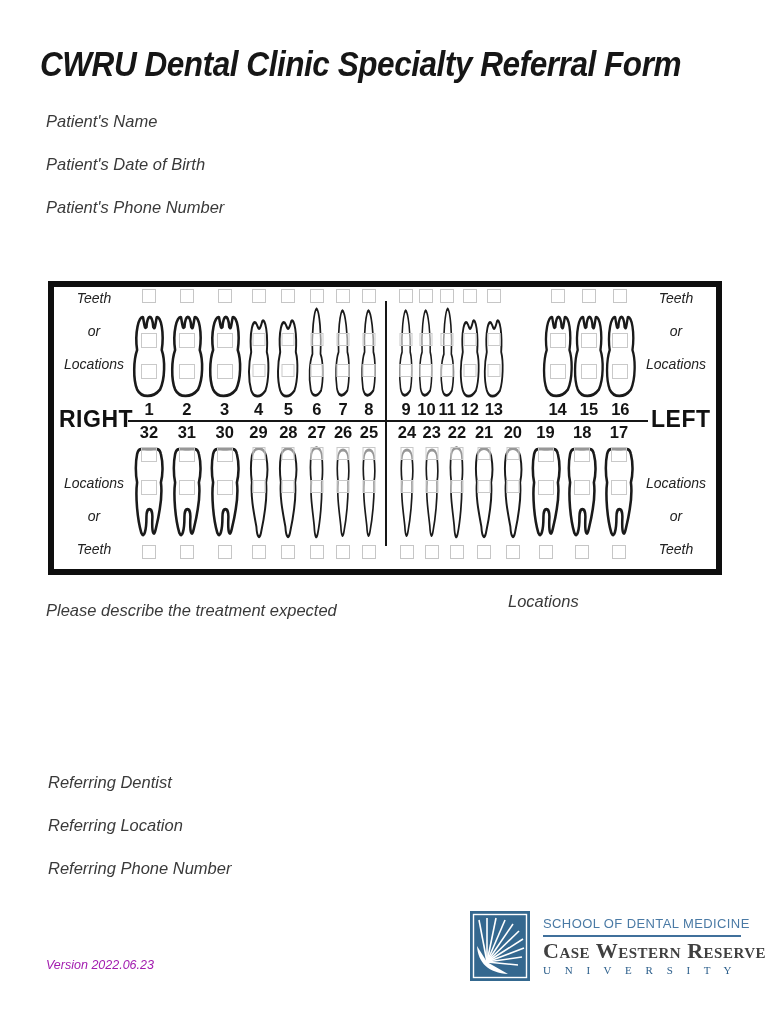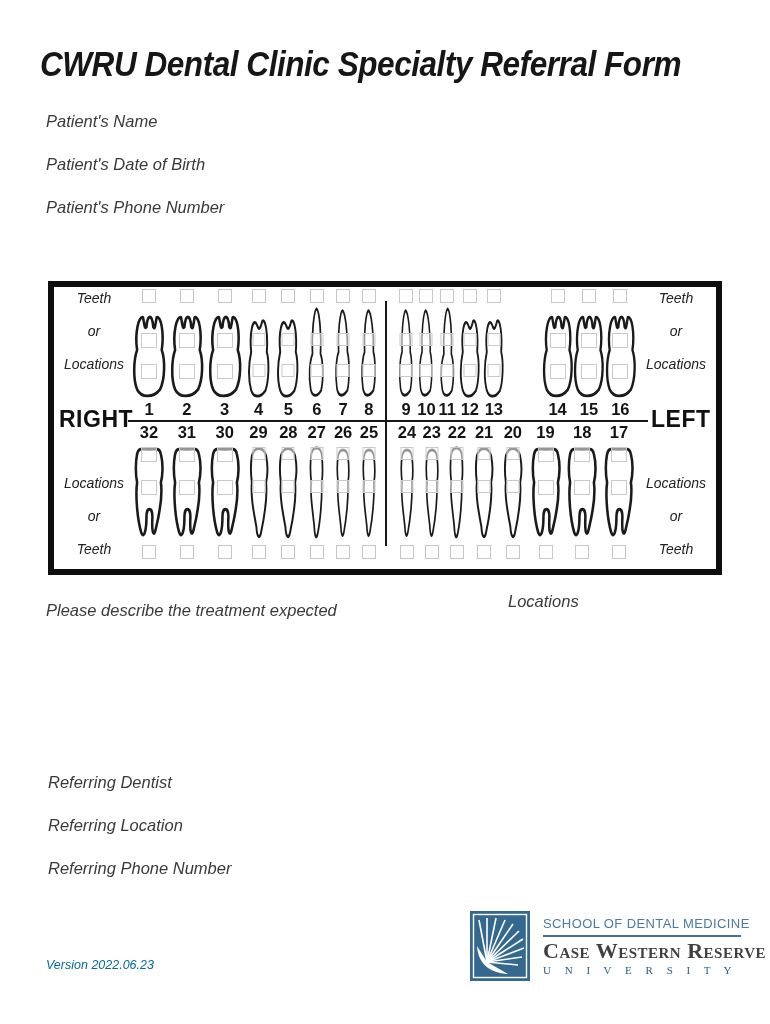--- a/index.html
+++ b/index.html
@@ -13,21 +13,21 @@
   .flabel{position:absolute;font-style:italic;font-size:16.5px;color:#3a3a3a;white-space:nowrap;}
   #f-name{left:46px;top:112px;}
   #f-dob{left:46px;top:155px;}
   #f-phone{left:46px;top:198px;}
   #f-instr{left:46px;top:240px;}
   #f-treat{left:46px;top:601px;}
   #f-spec{left:508px;top:592px;}
   #f-rdent{left:48px;top:773px;}
   #f-rloc{left:48px;top:816px;}
   #f-rphone{left:48px;top:859px;}
-  #version{position:absolute;left:46px;top:958px;font-style:italic;font-size:12.5px;color:#0369a1;}
+  #version{position:absolute;left:46px;top:958px;font-style:italic;font-size:12.5px;color:#a21caf;}
 
   
   #chart{position:absolute;left:48px;top:281px;width:674px;height:294px;
          border:6px solid #0e0e0e;box-sizing:border-box;background:#fff;}
   .corner{position:absolute;width:72px;height:82px;display:flex;flex-direction:column;
           justify-content:space-between;align-items:center;font-style:italic;font-size:14px;color:#222;}
   #corner-tl{left:4px;top:3px;}
   #corner-tr{left:586px;top:3px;}
   #corner-bl{left:4px;top:188px;}
   #corner-br{left:586px;top:188px;}

